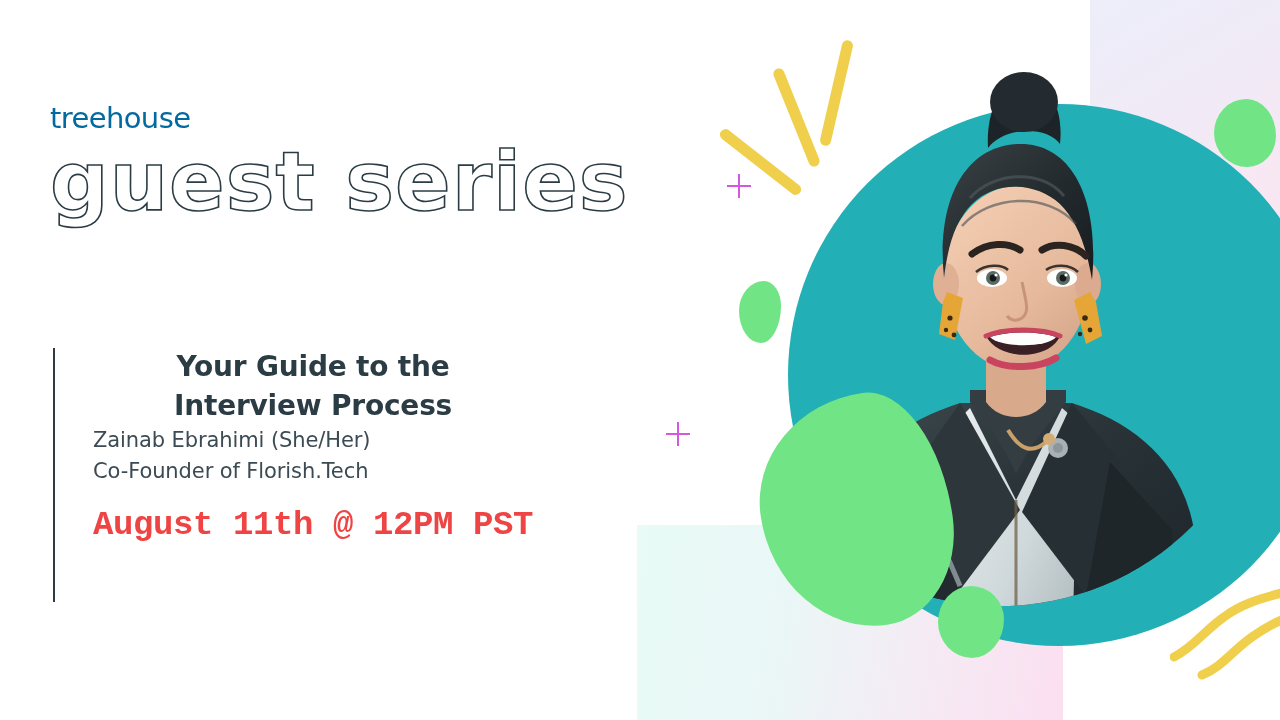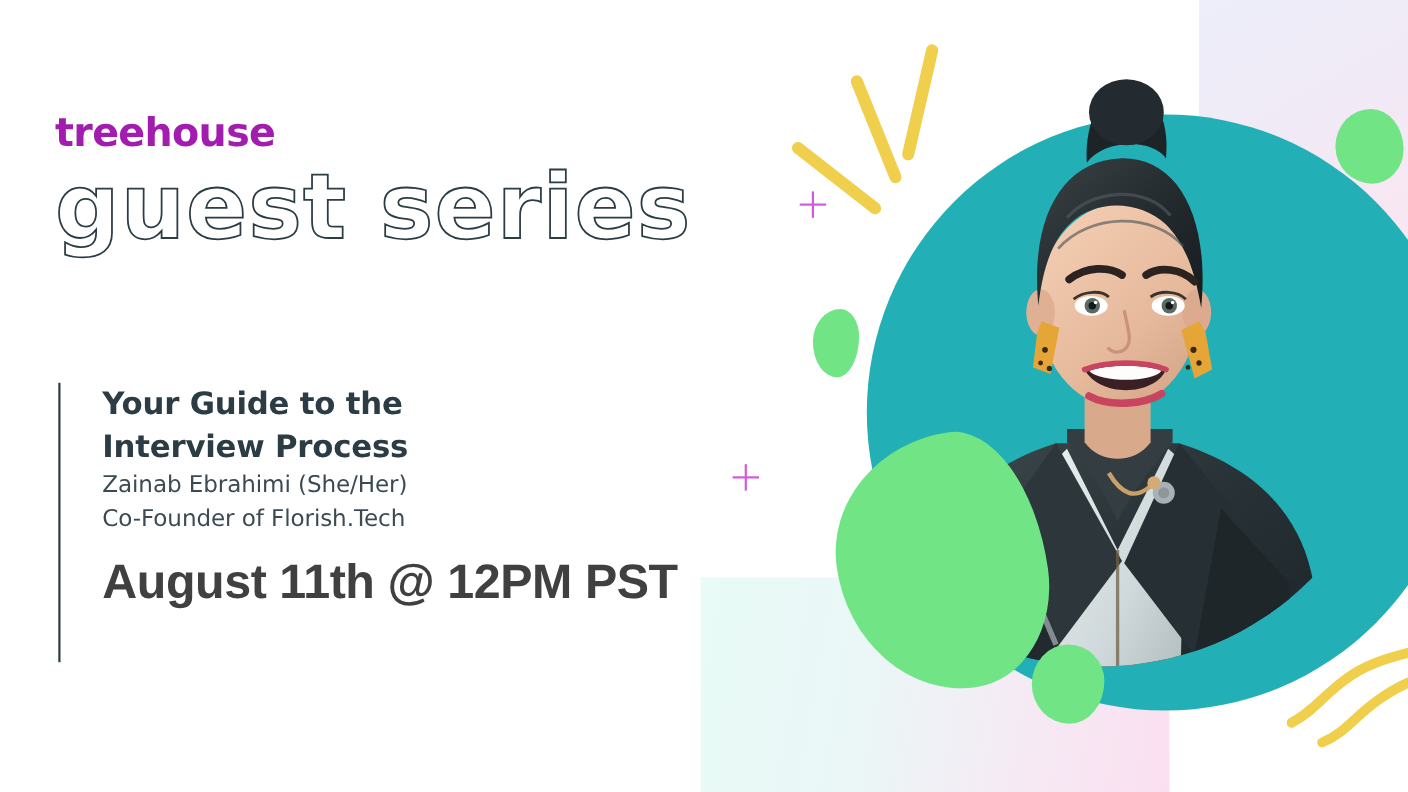--- a/index.html
+++ b/index.html
@@ -148,24 +148,24 @@
 
   
   .headline-block {
     position: absolute;
     left: 50px;
     top: 104px;
     width: 600px;
   }
   .brand-word {
     font-family: "DejaVu Sans", sans-serif;
-    font-size: 36px;
-    font-weight: 700;
+    font-size: 29px;
+    font-weight: 400;
     letter-spacing: -0.6px;
-    color: #a21caf;
+    color: #0369a1;
     line-height: 1;
   }
   .outline-word {
     margin-top: 6px;
     font-family: "DejaVu Sans", sans-serif;
     font-size: 82px;
     font-weight: 700;
     letter-spacing: 1px;
     line-height: 1.04;
     color: transparent;
@@ -203,37 +203,38 @@
     box-sizing: border-box;
   }
   .talk-title {
     font-family: "DejaVu Sans", sans-serif;
     font-size: 28px;
     font-weight: 700;
     color: #2b3c44;
     line-height: 1.38;
     letter-spacing: -0.2px;
     margin: 0;
+    text-align: center;
   }
   .speaker-name,
   .speaker-role {
     font-family: "DejaVu Sans", sans-serif;
     font-size: 21px;
     font-weight: 400;
     color: #3c4b53;
     line-height: 1.45;
     letter-spacing: -0.1px;
     margin: 0;
   }
   .speaker-name { }
   .event-when {
-    font-family: Liberation Sans, sans-serif;
-    font-size: 44px;
+    font-family: Liberation Mono, monospace;
+    font-size: 34px;
     font-weight: 700;
-    color: #404040;
+    color: #ef4444;
     letter-spacing: -0.4px;
     line-height: 1;
     margin: 22px 0 0 0;
   }
 </style>
 </head>
 <body>
 
 <div class="stage">
 

